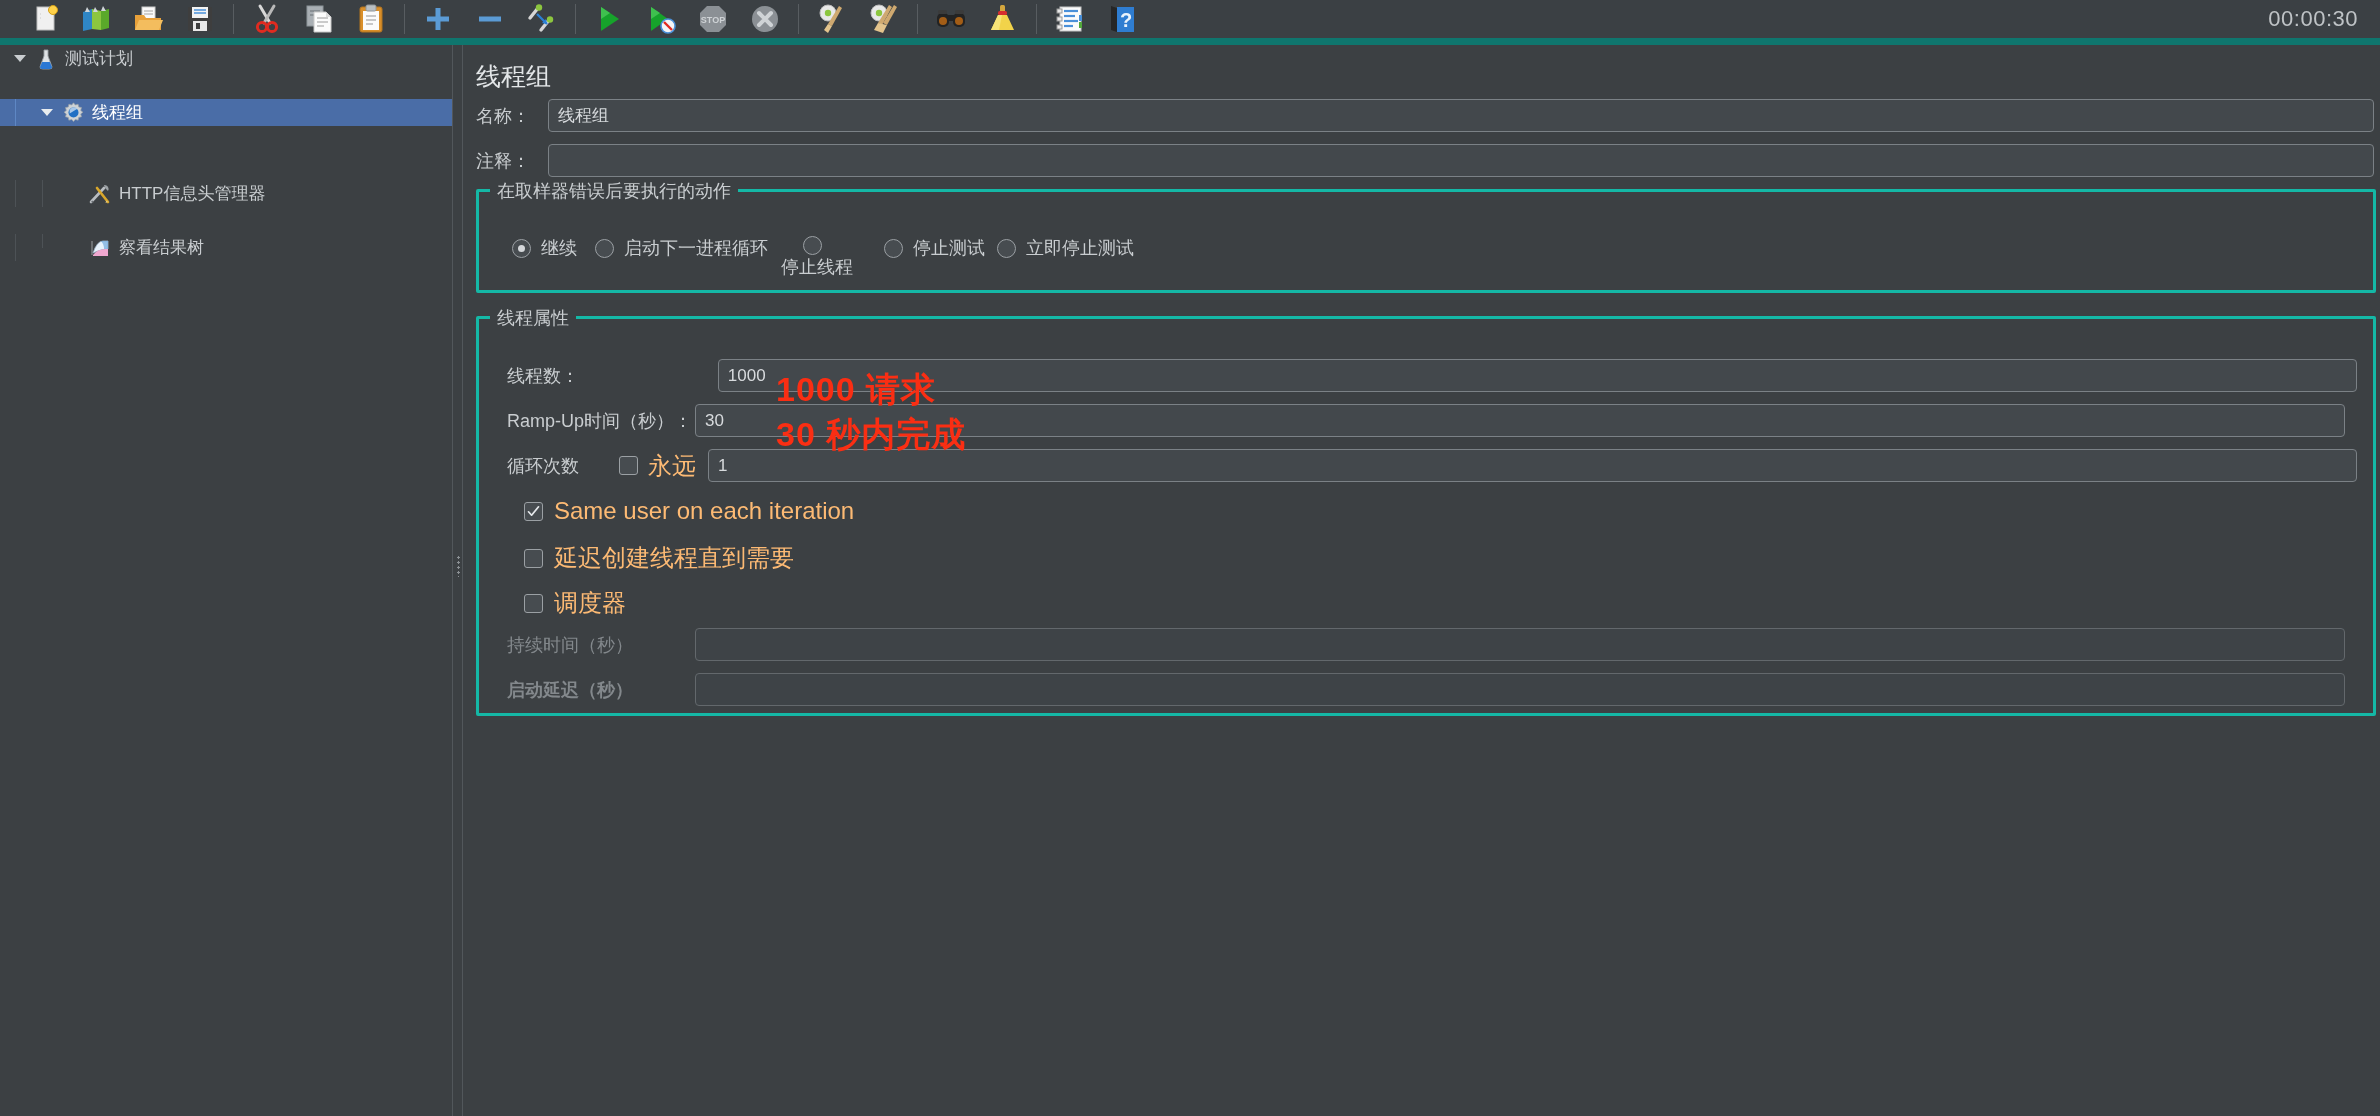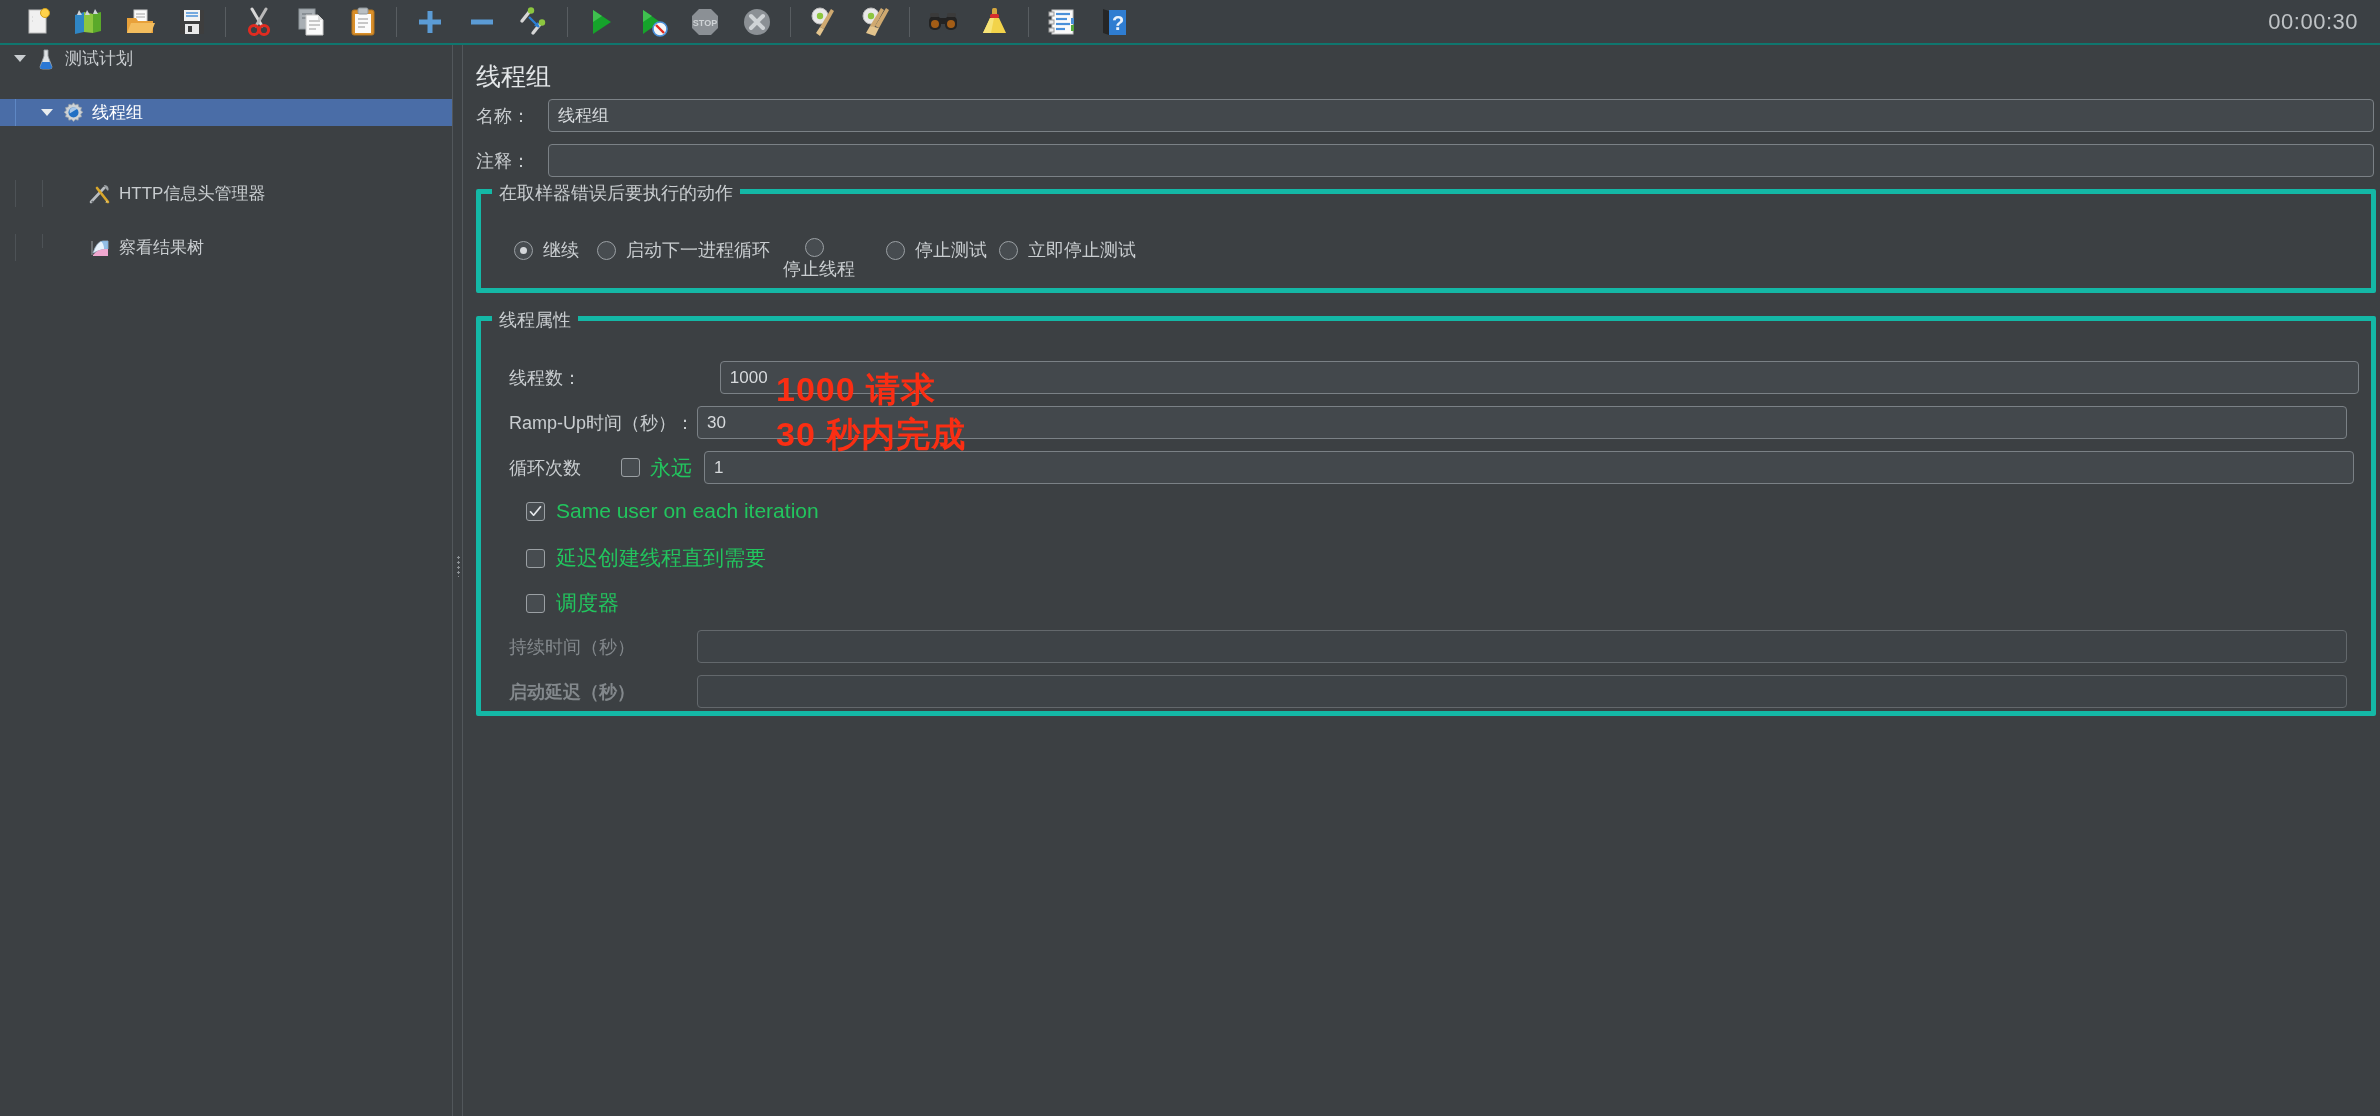--- a/index.html
+++ b/index.html
@@ -12,23 +12,23 @@
     font-family: "Liberation Sans", "DejaVu Sans", sans-serif;
     -webkit-font-smoothing: antialiased;
   }
   body { position: relative; }
 
   
   #toolbar {
     position: absolute; left: 0; top: 0;
     width: 2380px; height: 45px;
     background: #3b4044;
-    border-bottom: 2px solid #0f766e;
+    border-bottom: 7px solid #0f766e;
     display: flex; align-items: center;
-    padding-left: 10px;
+    padding-left: 18px;
   }
   .tb-btn {
     width: 52px; height: 44px;
     display: flex; align-items: center; justify-content: center;
     position: relative;
   }
   .tb-sep {
     width: 1px; height: 30px; background: #585d61;
     margin: 0 7px;
     flex: 0 0 1px;
@@ -115,21 +115,21 @@
     color: #d7dadd; font-size: 17px;
     padding: 0 9px;
     display: flex; align-items: center;
     white-space: nowrap; overflow: hidden;
   }
   .txtbox.disabled { border-color: #63686c; background: #3e4347; }
 
   
   .group {
     position: absolute;
-    border: 5px solid #14b8a6;
+    border: 3px solid #14b8a6;
     border-radius: 2px;
   }
   .group-title {
     position: absolute; top: -13px; left: 11px;
     background: #3c4043;
     padding: 0 7px;
     color: #c9cdd0; font-size: 18px;
     white-space: nowrap;
   }
 
@@ -155,21 +155,21 @@
     border: 1px solid #9ba0a4;
     border-radius: 3px;
     background: #474c50;
     display: flex; align-items: center; justify-content: center;
     flex: 0 0 19px;
     position: relative;
   }
   .checkbox .tick {
     width: 13px; height: 13px;
   }
-  .cb-label { margin-left: 11px; color: #22c55e; font-size: 21px; white-space: nowrap; }
+  .cb-label { margin-left: 11px; color: #fdba74; font-size: 24px; white-space: nowrap; }
 
   
   .annot {
     position: absolute;
     color: #fa2e13;
     font-size: 34px;
     font-weight: 700;
     white-space: nowrap;
     letter-spacing: 1px;
   }

